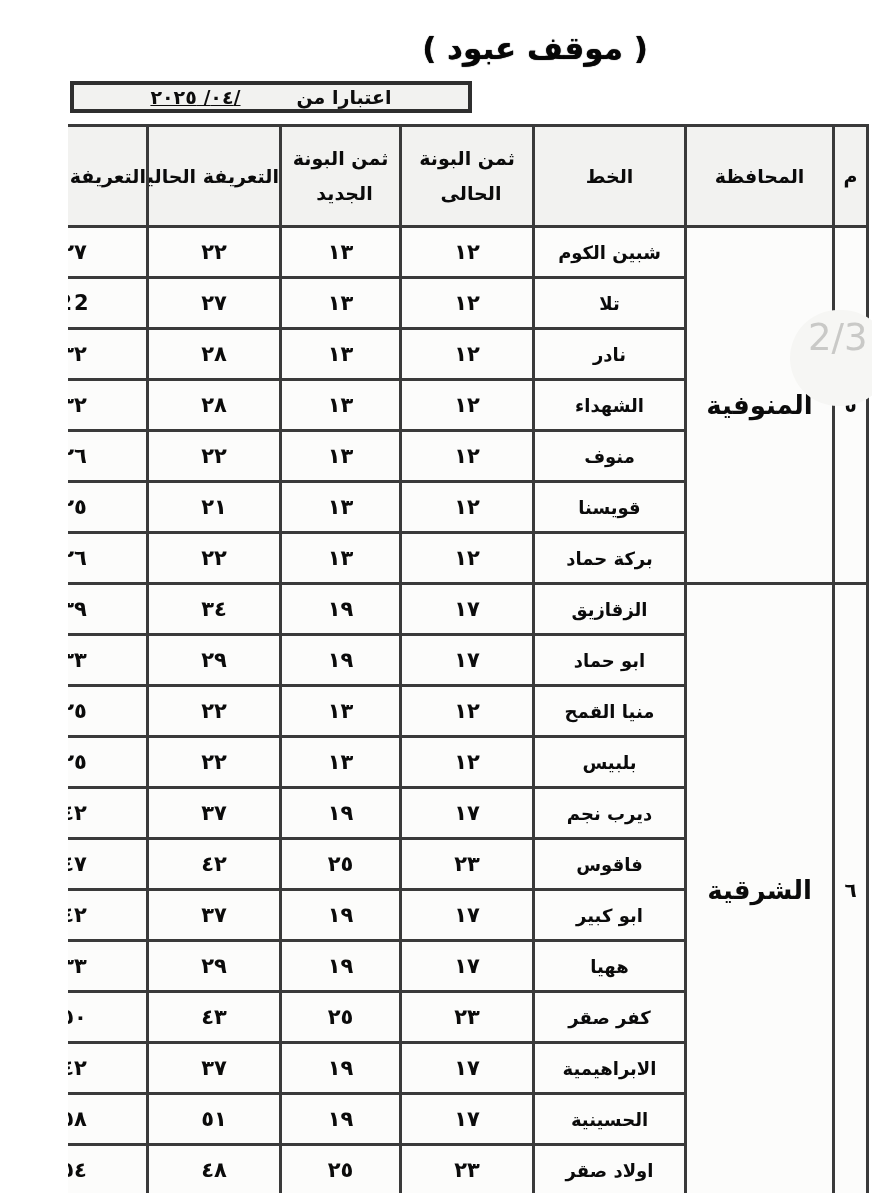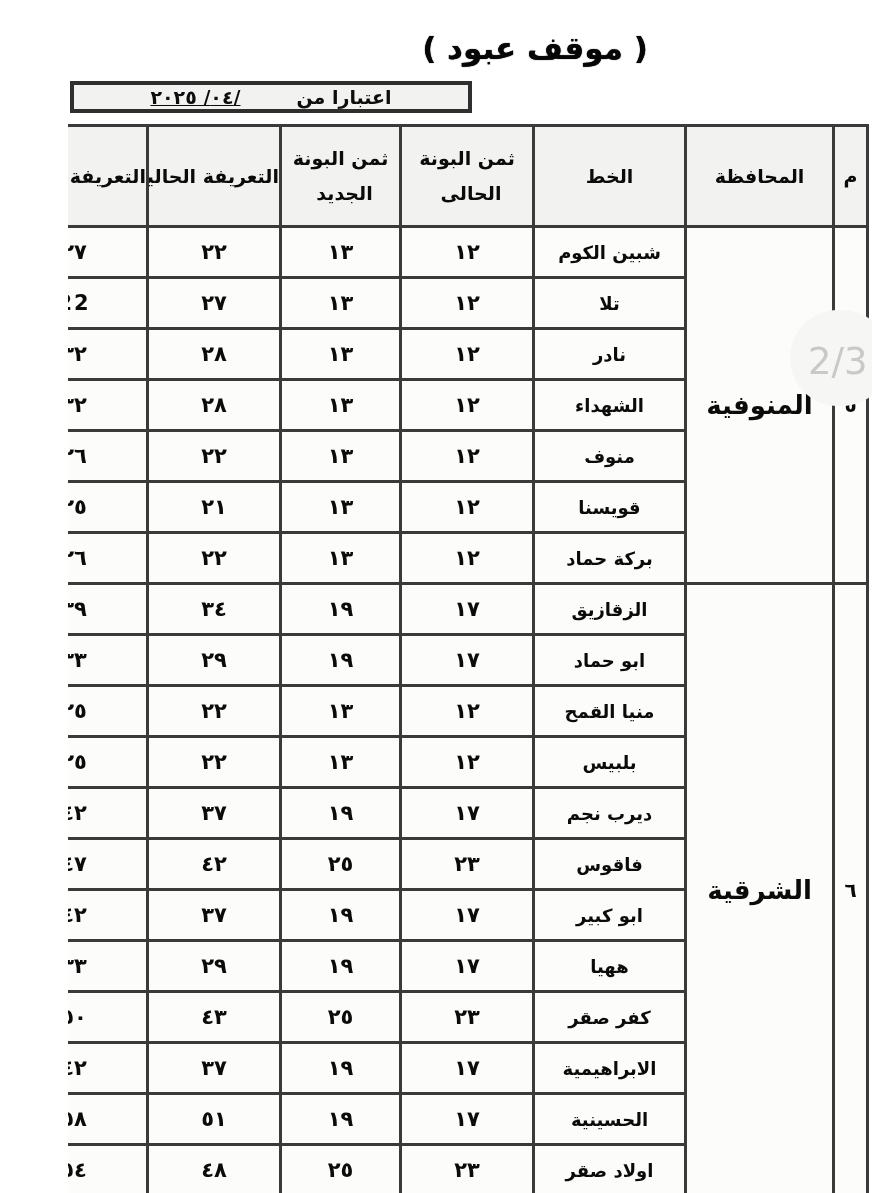--- a/index.html
+++ b/index.html
@@ -50,21 +50,21 @@
   td.c-num{font-size:21px;letter-spacing:2px;}
   td.shaded{background:var(--cell-shaded);}
   col.w-idx{width:34px;} col.w-gov{width:148px;} col.w-line{width:152px;}
   col.w-cc{width:133px;} col.w-cn{width:120px;}
   col.w-tc{width:133px;} col.w-tn{width:147px;}
   .watermark-blob{
     position:absolute;top:310px;left:722px;width:100px;height:96px;
     background:var(--watermark-blob);border-radius:48px;z-index:5;
   }
   .watermark-text{
-    position:absolute;top:340px;left:740px;z-index:6;
+    position:absolute;top:316px;left:740px;z-index:6;
     font-size:37px;font-weight:400;color:var(--watermark-text);
     font-family:"DejaVu Sans",sans-serif;direction:ltr;
   }
 </style>
 </head>
 <body>
 
 <div class="page">
 
   <div class="title">( موقف عبود )</div>

